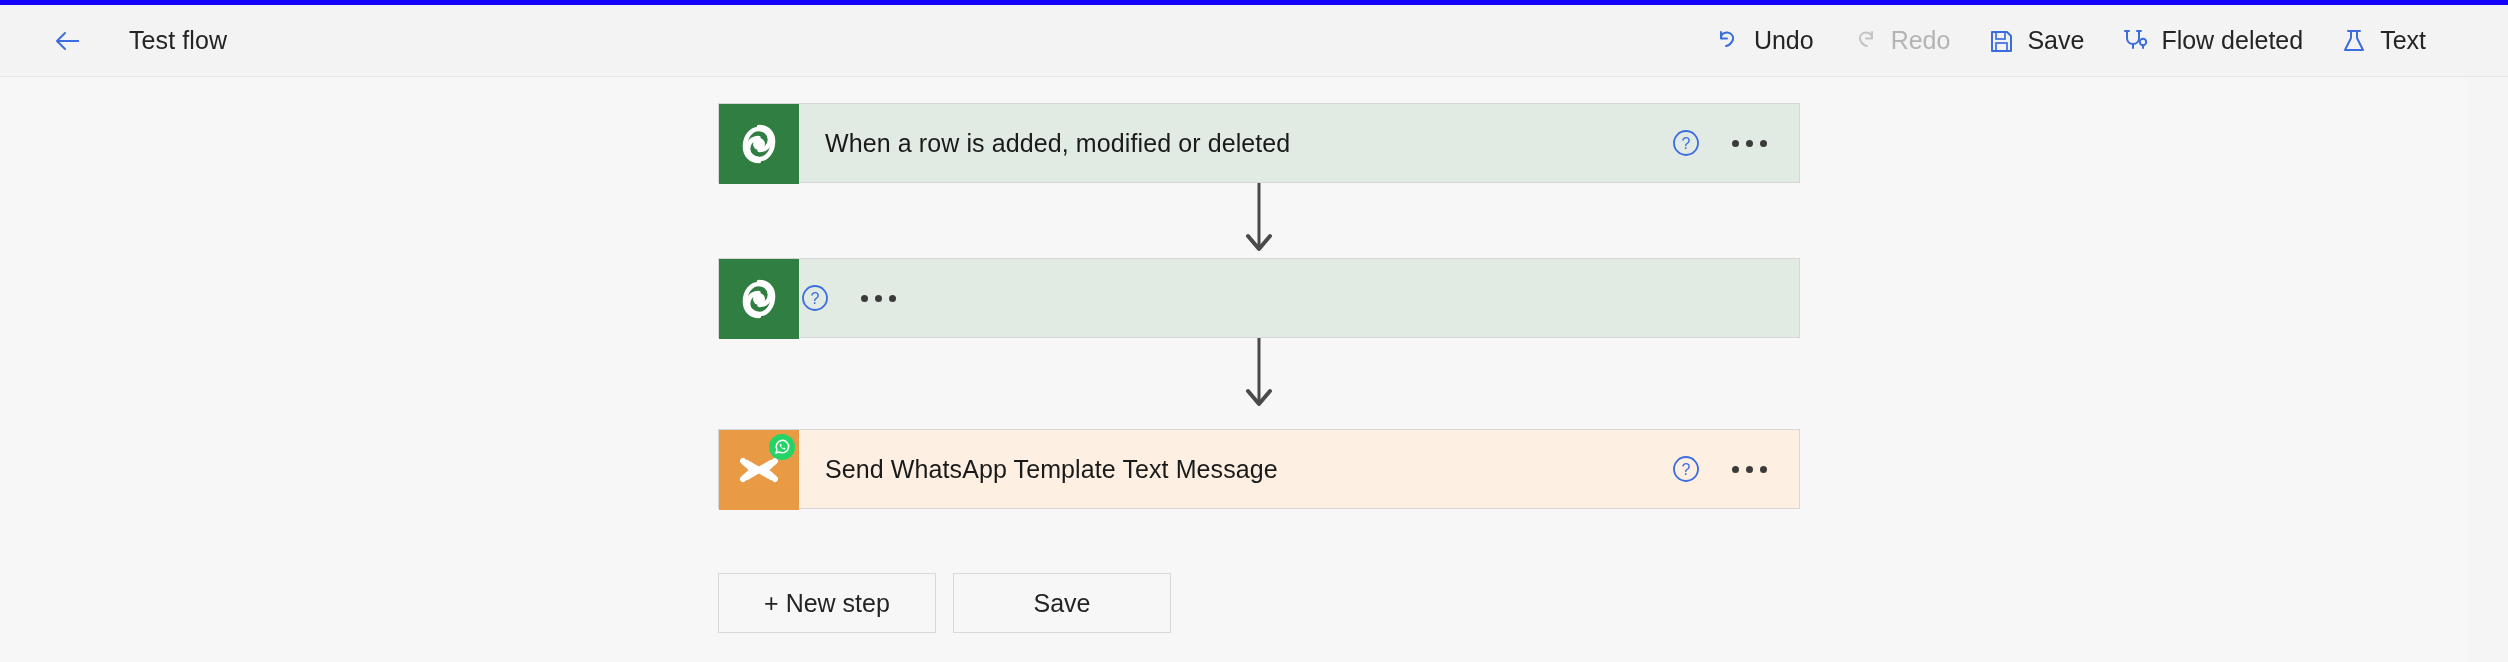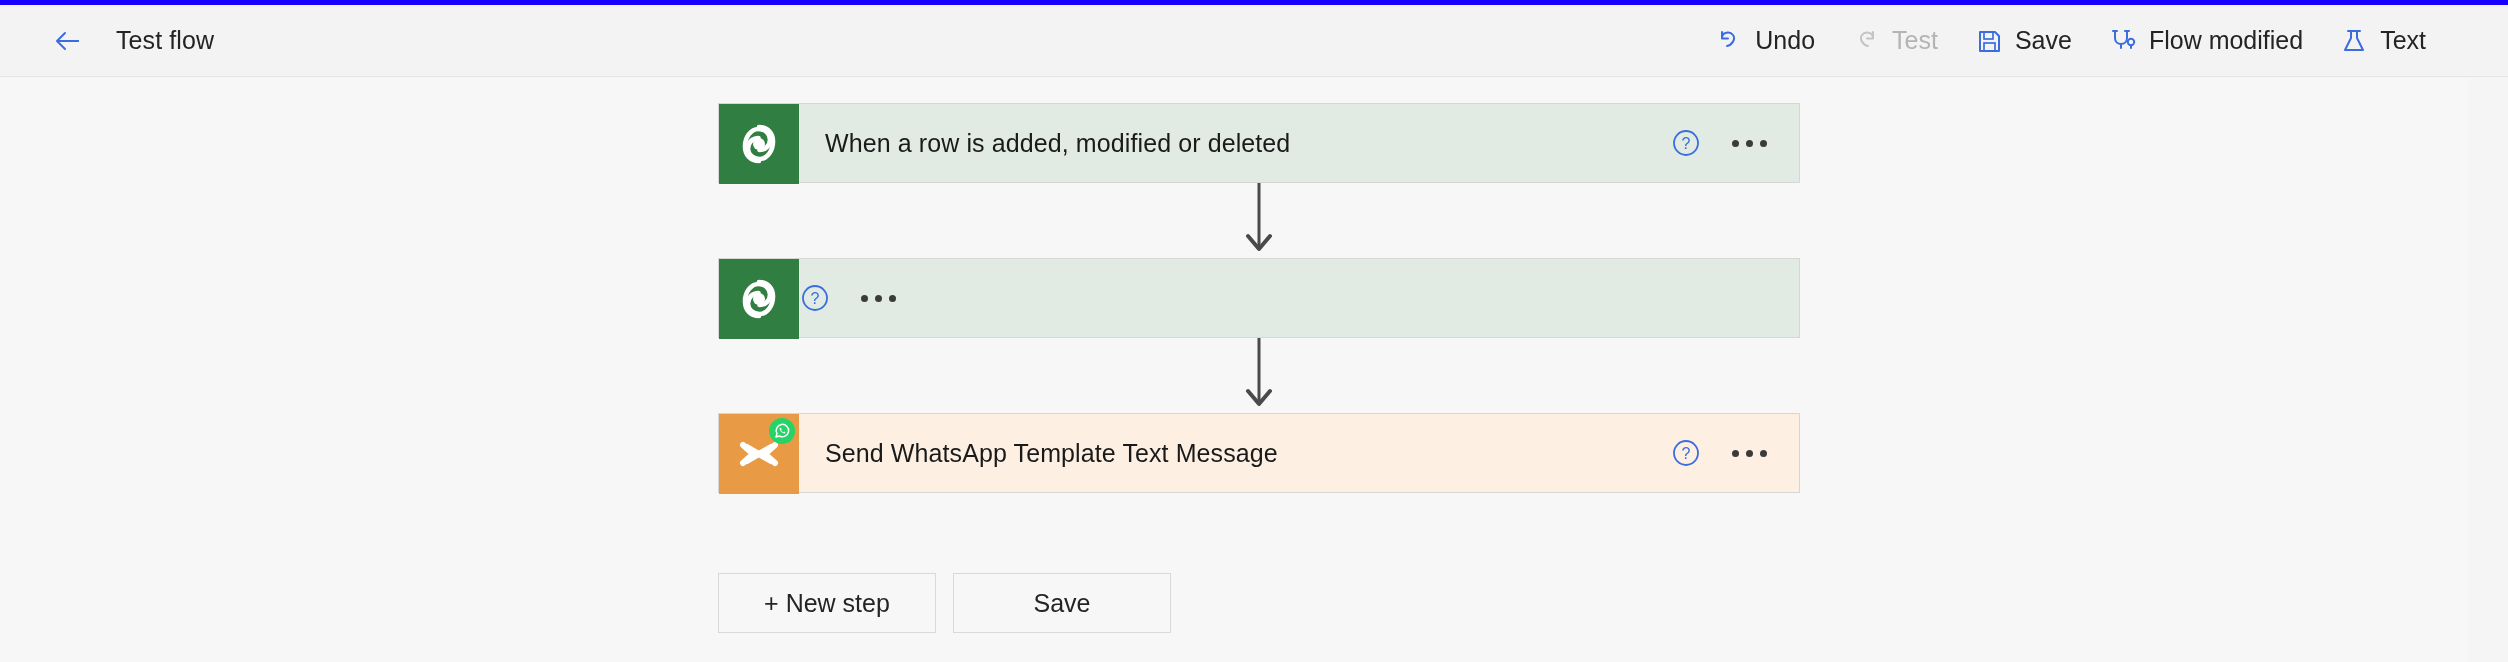--- a/index.html
+++ b/index.html
@@ -31,21 +31,21 @@
     border-bottom: 1px solid #E6E6E6;
     display: flex;
     align-items: center;
     justify-content: space-between;
   }
 
   .cmd-left {
     display: flex;
     align-items: center;
     padding-left: 46px;
-    gap: 26px;
+    gap: 39px;
   }
 
   .back-btn {
     width: 44px; height: 44px;
     display: flex; align-items: center; justify-content: center;
     cursor: pointer;
   }
 
   .flow-title {
     font-size: 25px;
@@ -104,21 +104,21 @@
   .card {
     display: flex;
     align-items: stretch;
     width: 1082px;
     height: 80px;
     border: 1px solid #D6D6D6;
     position: relative;
   }
 
   .card.green   { background: #E1EBE3; }
-  .card.cream   { background: #FDF0E3; }
+  .card.cream   { background: #FDF0E3; margin-top: 16px; }
 
   .card-icon {
     width: 80px;
     height: 80px;
     flex: 0 0 auto;
     display: flex;
     align-items: center;
     justify-content: center;
     position: relative;
   }
@@ -236,21 +236,21 @@
       <span>Undo</span>
     </div>
 
     <div class="cmd-item disabled">
       <span class="cmd-ico">
         <svg width="28" height="28" viewBox="0 0 28 28">
           <path d="M21 11 C21 5, 13 4, 10 8 C7 12, 11 18, 16 19" stroke="#C4C4C4" stroke-width="2" fill="none" stroke-linecap="round"></path>
           <path d="M21 5 L21 11.5 L15 11.5" stroke="#C4C4C4" stroke-width="2" fill="none" stroke-linecap="round" stroke-linejoin="round"></path>
         </svg>
       </span>
-      <span>Test</span>
+      <span>Redo</span>
     </div>
 
 
     <div class="cmd-item">
       <span class="cmd-ico">
         <svg width="28" height="28" viewBox="0 0 28 28">
           <path d="M5 5 H20 L24 9 V24 H5 Z" stroke="#3B6DE0" stroke-width="2" fill="none" stroke-linejoin="round"></path>
           <rect x="9" y="5" width="9" height="7" stroke="#3B6DE0" stroke-width="1.7" fill="none"></rect>
           <rect x="9" y="16" width="11" height="8" stroke="#3B6DE0" stroke-width="1.7" fill="none"></rect>
         </svg>
@@ -261,21 +261,21 @@
     <div class="cmd-item">
       <span class="cmd-ico">
         <svg width="28" height="28" viewBox="0 0 28 28">
           <path d="M6 4 V11 C6 15, 9 17, 12 17 C15 17, 18 15, 18 11 V4" stroke="#3B6DE0" stroke-width="2" fill="none" stroke-linecap="round"></path>
           <path d="M4 4 H8 M16 4 H20" stroke="#3B6DE0" stroke-width="2" stroke-linecap="round"></path>
           <path d="M12 17 V21" stroke="#3B6DE0" stroke-width="2" stroke-linecap="round"></path>
           <circle cx="22" cy="15" r="3.2" stroke="#3B6DE0" stroke-width="2" fill="none"></circle>
           <path d="M22 18.2 V21" stroke="#3B6DE0" stroke-width="2" stroke-linecap="round"></path>
         </svg>
       </span>
-      <span>Flow modified</span>
+      <span>Flow deleted</span>
     </div>
 
     <div class="cmd-item">
       <span class="cmd-ico">
         <svg width="28" height="28" viewBox="0 0 28 28">
           <path d="M8 4 H20 M11 4 V11 L5 23 H23 L17 11 V4" stroke="#3B6DE0" stroke-width="2" fill="none" stroke-linejoin="round" stroke-linecap="round"></path>
         </svg>
       </span>
       <span>Text</span>
     </div>

